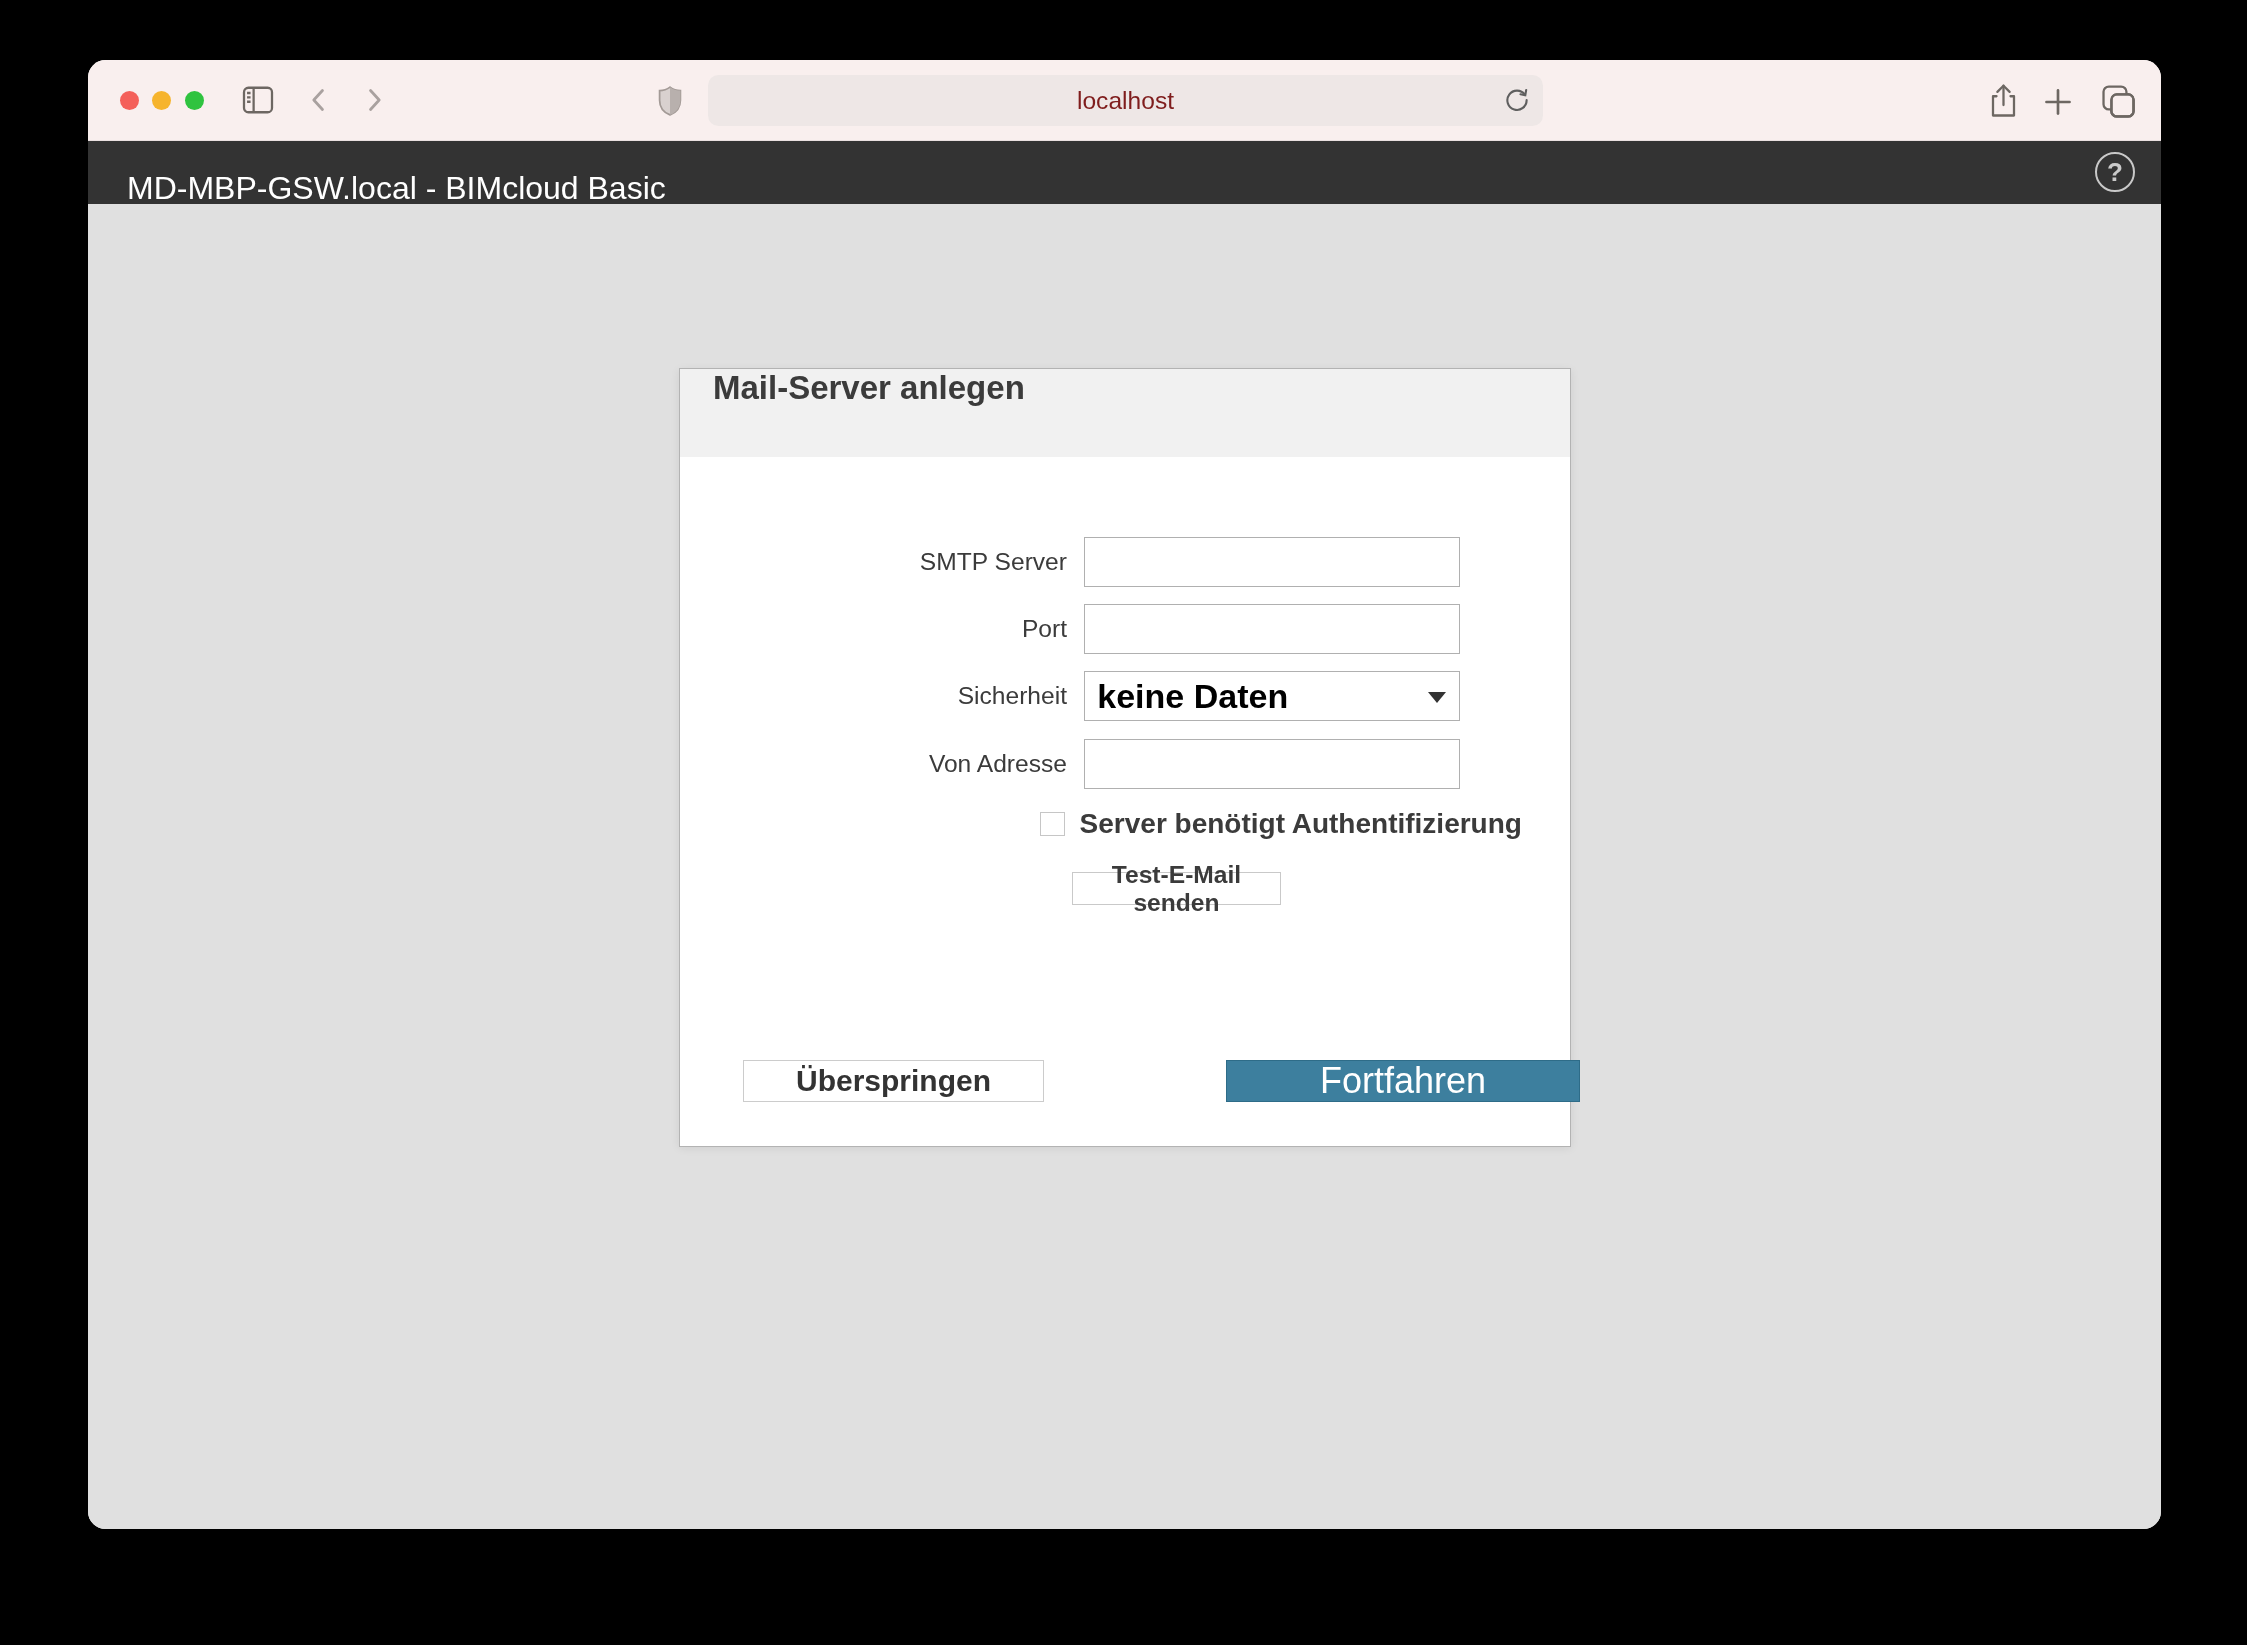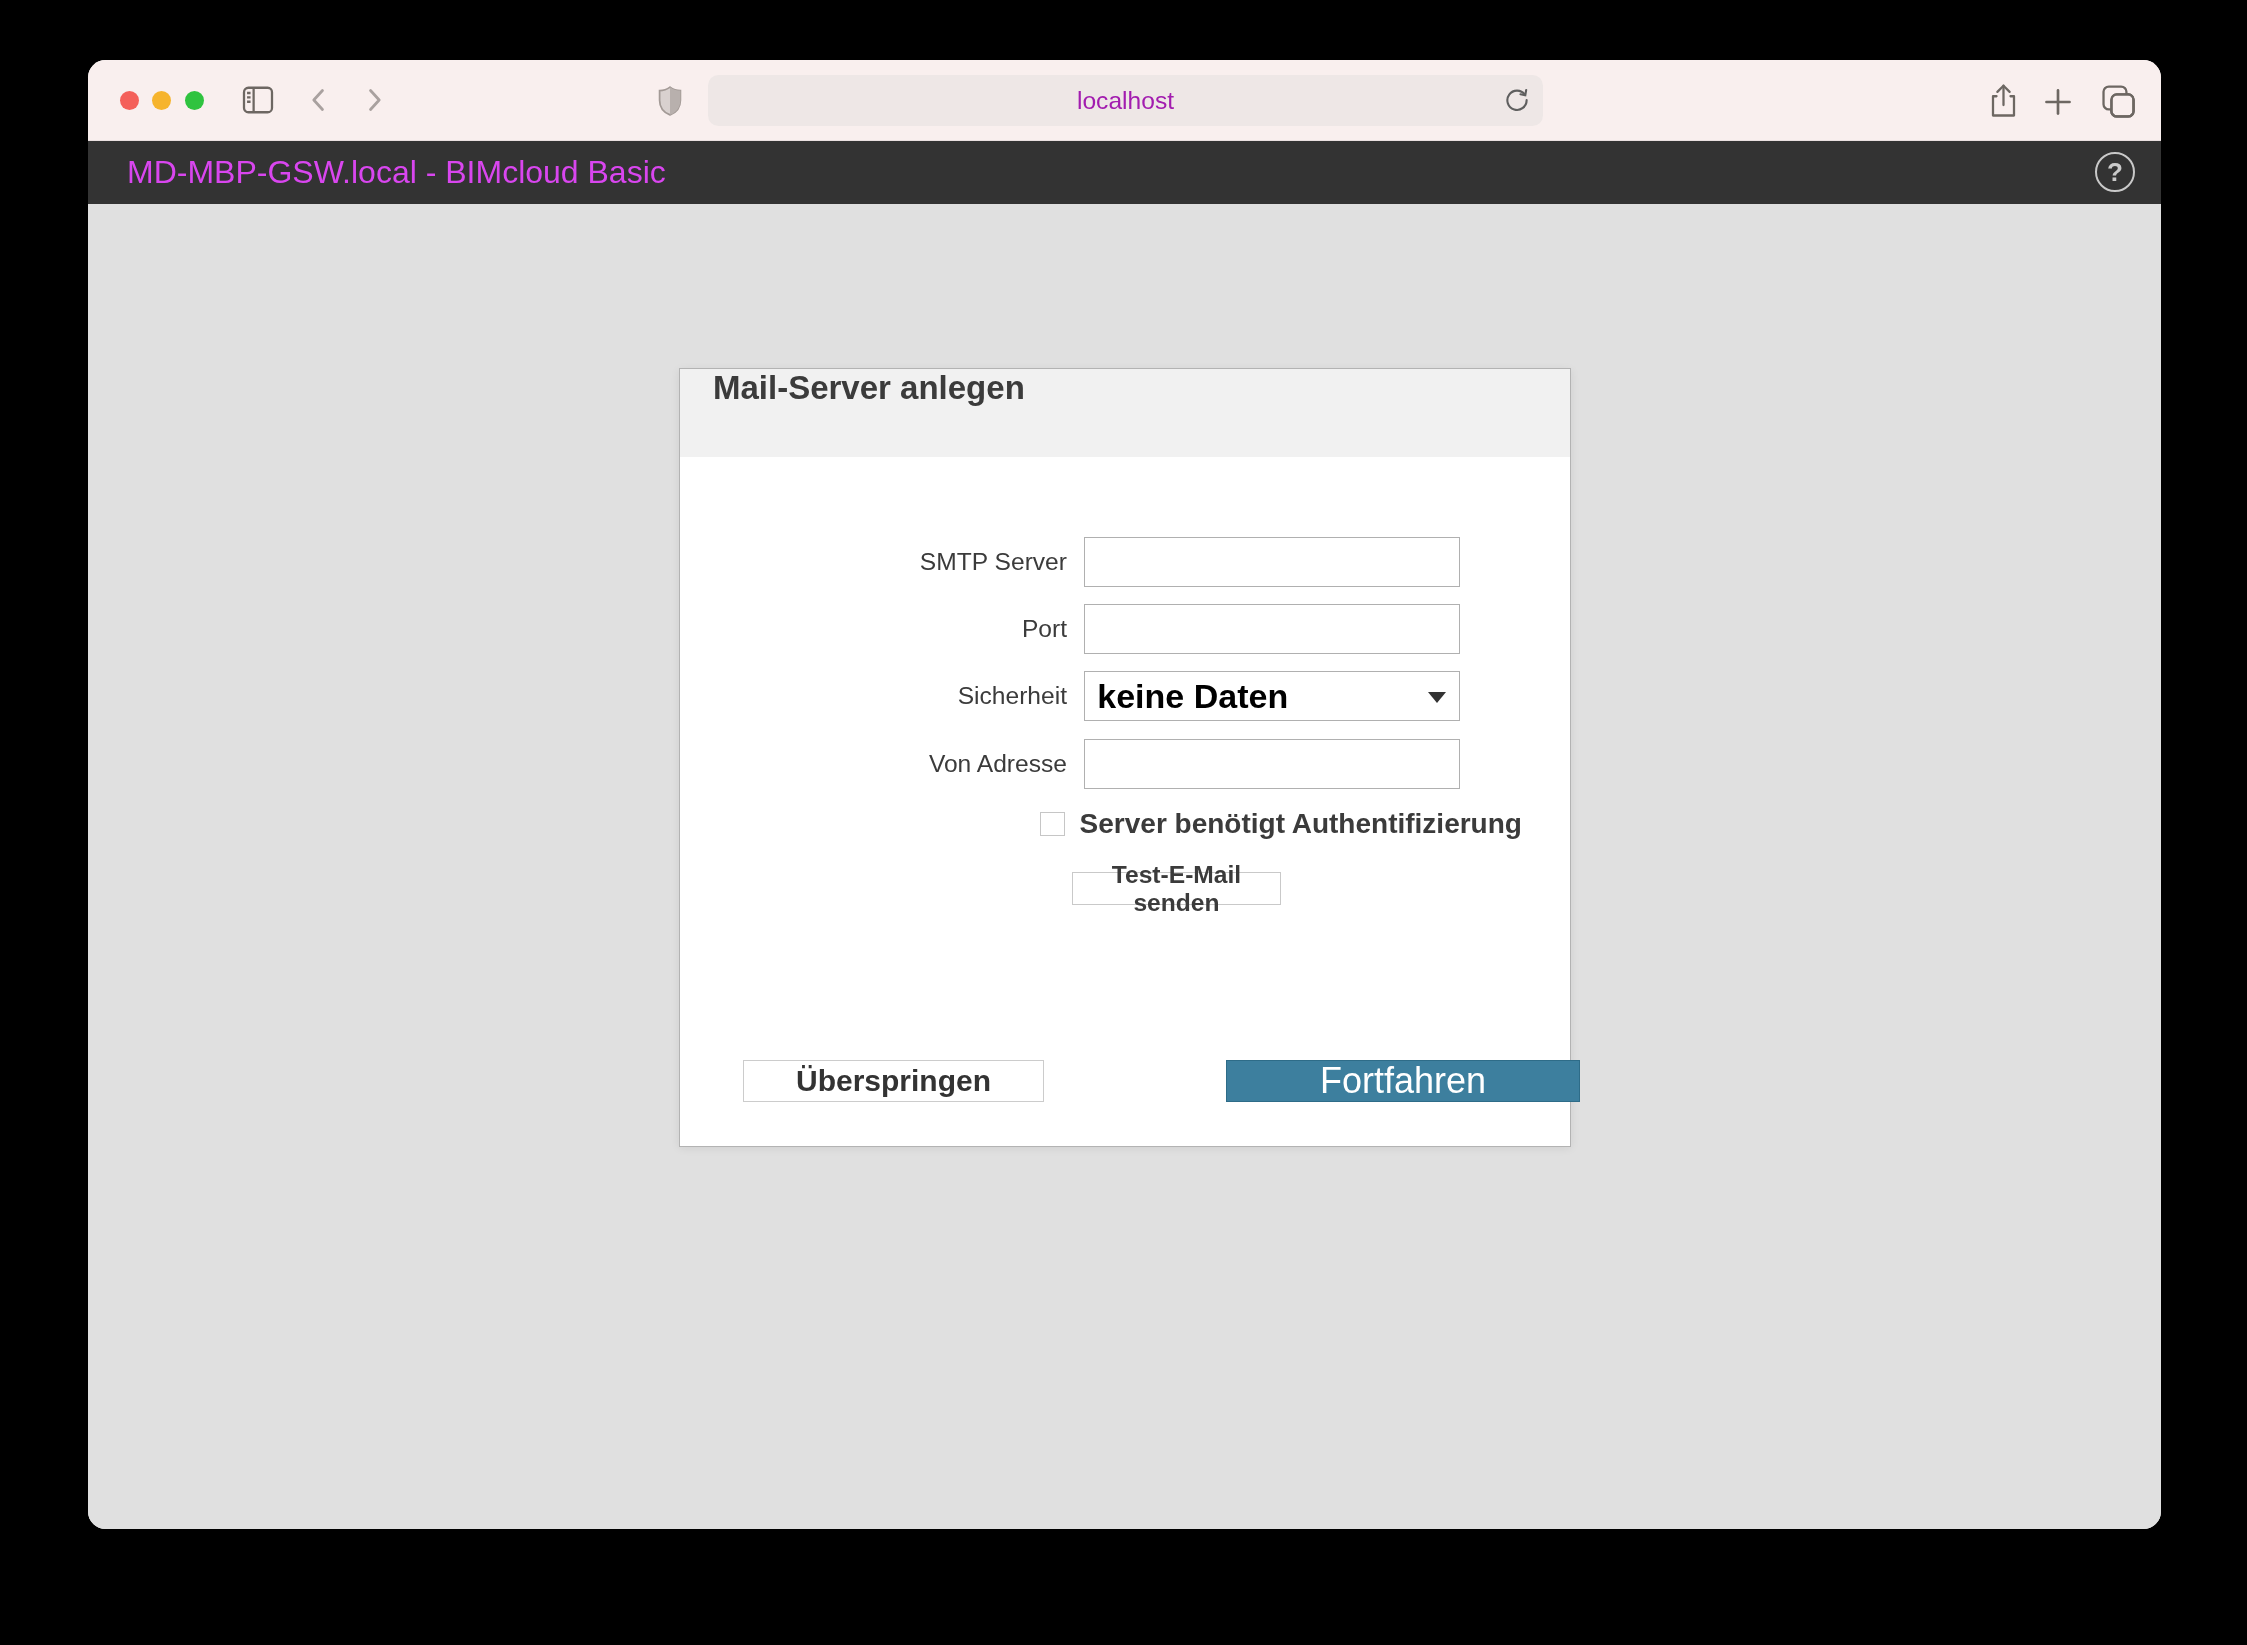--- a/index.html
+++ b/index.html
@@ -12,27 +12,27 @@
   
   .toolbar{position:relative;width:100%;height:81px;background:#f9efee;
            border-bottom:0.9px solid rgba(0,0,0,0.06);}
   .tl{position:absolute;top:31px;width:19.3px;height:19.3px;border-radius:50%;display:inline-block;}
   .tl.red{left:32px;background:#f4605a;}
   .tl.yellow{left:64px;background:#f6b42d;}
   .tl.green{left:97px;background:#2fc33f;}
   .tb-icon{position:absolute;background:none;border:none;padding:0;cursor:default;}
   .url-bar{position:absolute;left:620px;top:15px;width:835px;height:51px;
            background:#eee7e6;border-radius:10.5px;display:flex;align-items:center;justify-content:center;}
-  .url-text{font-size:24.6px;color:#a21caf;text-align:right;}
+  .url-text{font-size:24.6px;color:#7f1d1d;text-align:right;}
   .refresh-btn{position:absolute;right:12.3px;top:11.4px;background:none;border:none;padding:0;}
 
   
   .site-header{position:relative;width:100%;height:63px;background:#333333;}
-  .site-title{position:absolute;left:39px;top:0;height:63px;display:flex;align-items:center;
-              font-size:32px;color:#d946ef;}
+  .site-title{position:absolute;left:39px;top:16px;height:63px;display:flex;align-items:center;
+              font-size:32px;color:#ffffff;}
   .help-btn{position:absolute;right:26px;top:11.4px;width:40px;height:40px;border-radius:50%;
             border:2.6px solid #c9c9c9;background:none;color:#c9c9c9;font-size:26px;font-weight:bold;
             display:flex;align-items:center;justify-content:center;line-height:1;}
 
   
   .content{position:relative;width:100%;height:1325px;background:#e0e0e0;}
 
   .dialog{position:absolute;left:591px;top:164px;width:892px;height:779px;
           background:#ffffff;border:1.8px solid #b3b3b3;box-shadow:0 1.8px 8.8px rgba(0,0,0,0.08);}
   .dialog-header{position:absolute;left:0;top:0;width:100%;height:88px;background:#f1f1f1;

